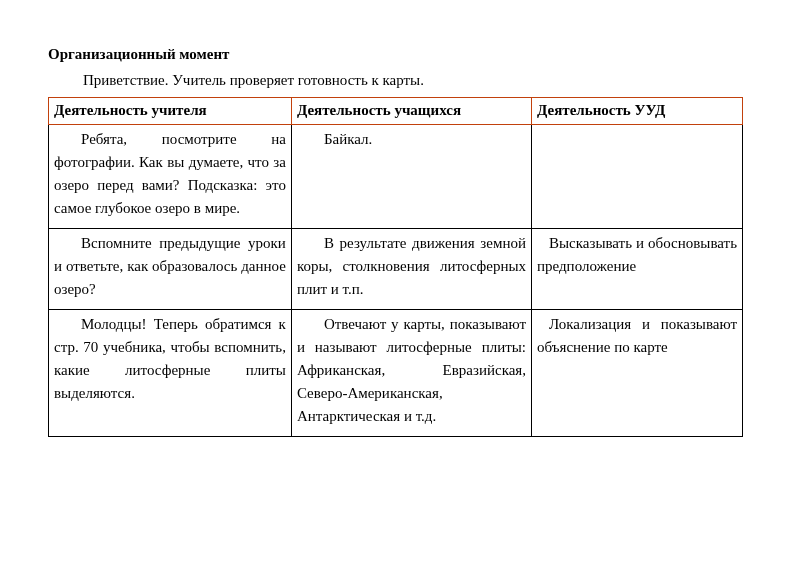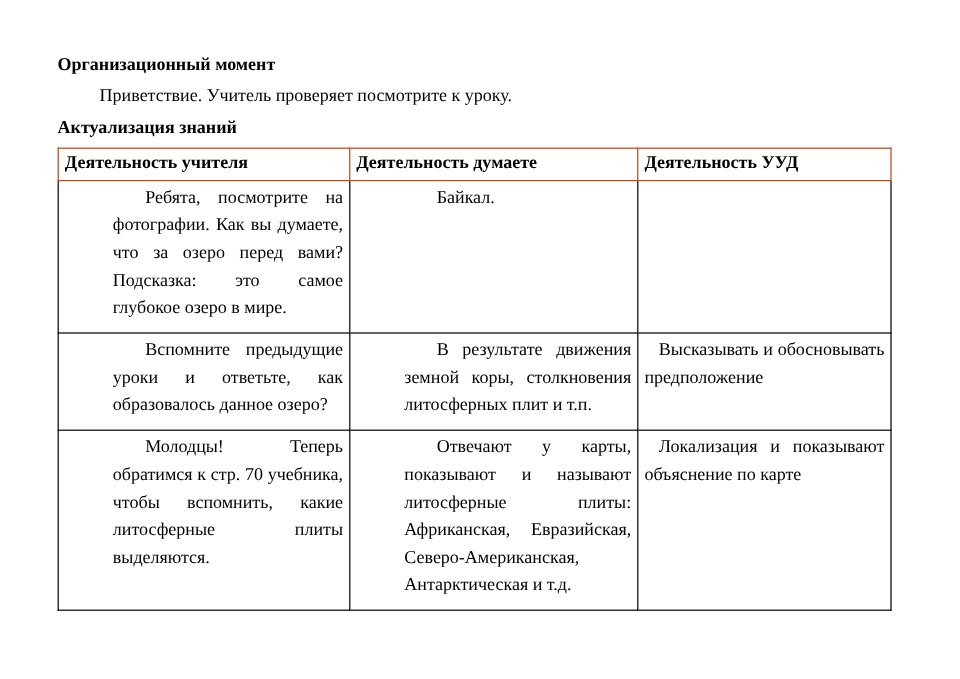--- a/index.html
+++ b/index.html
@@ -52,44 +52,43 @@
   table.lesson td {
     border: 1px solid #000;
     vertical-align: top;
     padding: 3px 5px 8px 5px;
   }
   table.lesson td p {
     text-align: justify;
     line-height: 23px;
     font-size: 15px;
   }
-  td.col-1 p, td.col-2 p { text-indent: 27px; margin-left: 40px; }
+  td.col-1 p, td.col-2 p { text-indent: 27px; }
   td.col-3 p { text-indent: 12px; }
 </style>
 </head>
 <body>
 
 <div class="page">
 
   <div class="heading">Организационный момент</div>
 
-  <div class="para">Приветствие. Учитель проверяет посмотрите к уроку.</div>
+  <div class="para">Приветствие. Учитель проверяет готовность к карты.</div>
 
-  <div class="heading">Актуализация знаний</div>
 
   <table class="lesson">
     <colgroup>
       <col class="c1">
         <col class="c2">
         <col class="c3">
     </colgroup>
     <thead>
       <tr>
         <th>Деятельность учителя</th>
-        <th>Деятельность думаете</th>
+        <th>Деятельность учащихся</th>
         <th>Деятельность УУД</th>
       </tr>
     </thead>
     <tbody>
       <tr>
         <td class="col-1">
           <p>Ребята, посмотрите на фотографии. Как вы думаете, что за озеро перед вами? Подсказка: это самое глубокое озеро в мире.</p>
         </td>
         <td class="col-2">
           <p>Байкал.</p>

